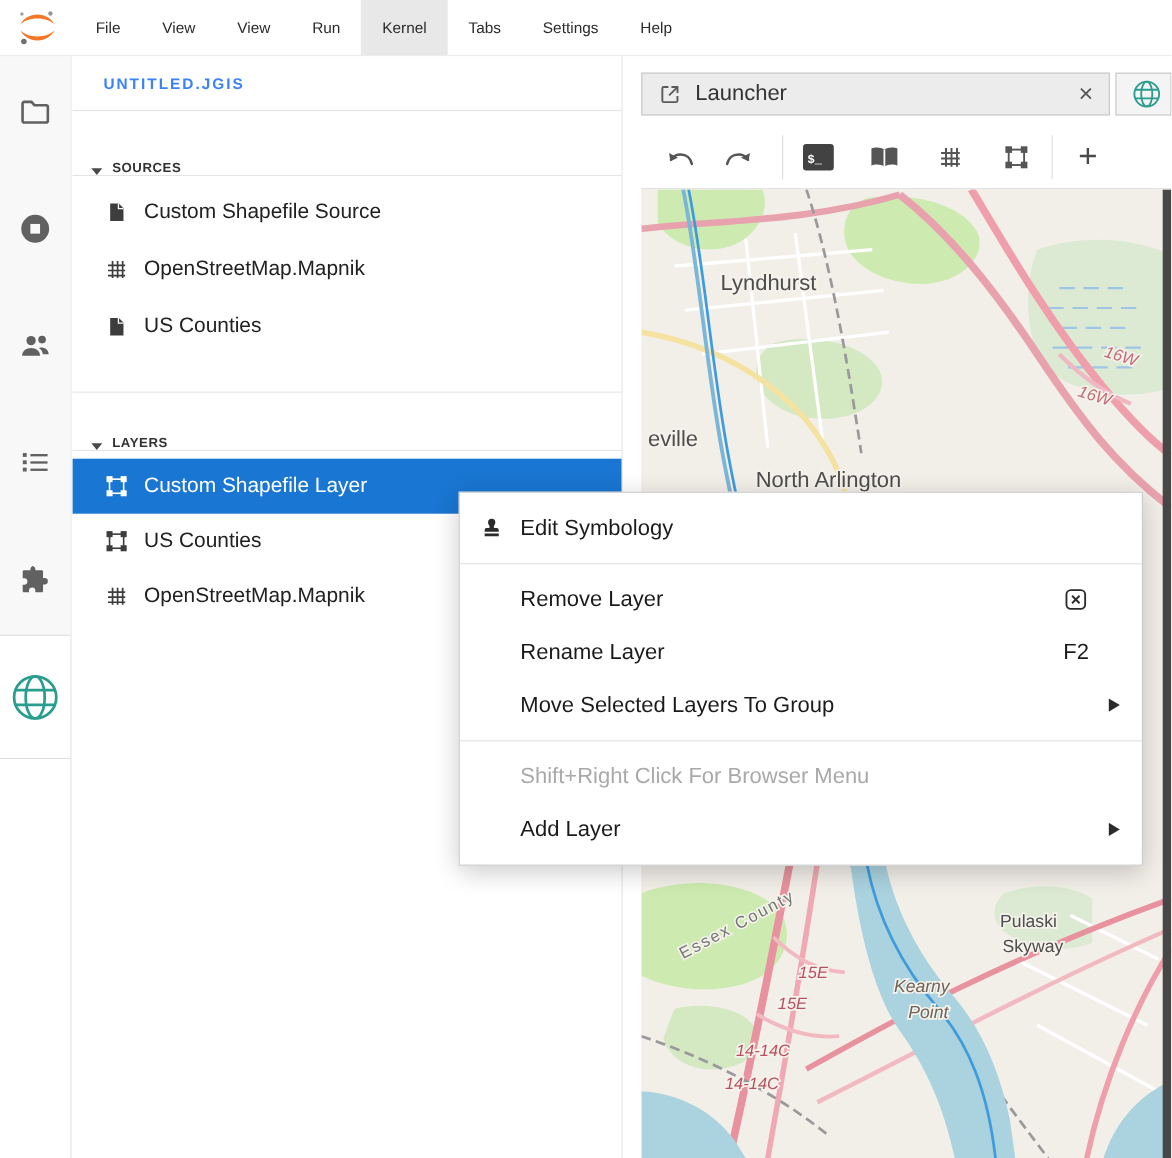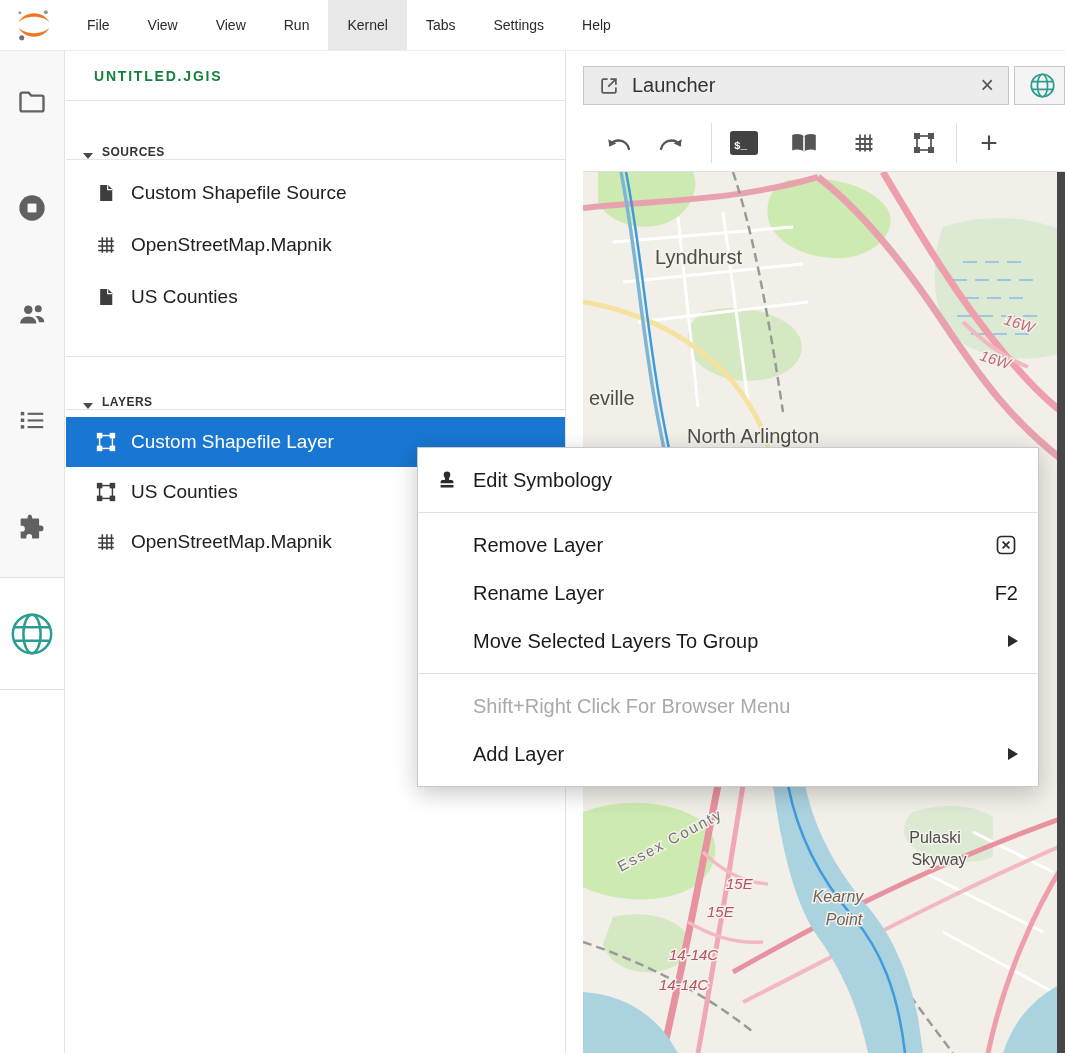--- a/index.html
+++ b/index.html
@@ -19,21 +19,21 @@
   .menu-item.active{background:#e8e8e8}
 
   
   .leftcol{position:absolute;left:0;top:51px;bottom:0;width:65px;background:#fff;border-right:1px solid #e4e4e4;z-index:5}
   .leftcol-top{height:527px;background:#f8f8f8;border-bottom:1px solid #e0e0e0;display:flex;flex-direction:column;align-items:center;padding-top:29px;gap:62px}
   .activity-btn{width:44px;height:44px;display:flex;align-items:center;justify-content:center;color:#616161;cursor:pointer}
   .leftcol-gis{height:112px;border-bottom:1px solid #e0e0e0;display:flex;align-items:center;justify-content:center;cursor:pointer}
 
   
   .sidebar{position:absolute;left:66px;top:51px;bottom:0;width:500px;background:#fff;border-right:1px solid #e4e4e4;z-index:5}
-  .panel-title{height:50px;display:flex;align-items:center;padding-left:28px;font-size:14px;font-weight:700;letter-spacing:1.8px;color:#15803d;border-bottom:1px solid #e4e4e4}
+  .panel-title{height:50px;display:flex;align-items:center;padding-left:28px;font-size:14px;font-weight:700;letter-spacing:1.8px;color:#3b82f6;border-bottom:1px solid #e4e4e4}
   .section-header{height:59px;display:flex;align-items:flex-end;padding-left:17px;font-size:12px;font-weight:700;letter-spacing:.5px;color:#333;border-bottom:1px solid #e4e4e4;cursor:pointer}
   .section-header.layers{border-top:1px solid #e4e4e4;margin-top:33px;height:54px}
   .caret{width:0;height:0;border-top:6px solid #4a4a4a;border-left:5px solid transparent;border-right:5px solid transparent;margin-right:9px}
   .side-list{padding-top:7px}
   .side-row{height:52px;display:flex;align-items:center;padding-left:28px;font-size:19px;color:#212121;cursor:pointer;white-space:nowrap}
   .layer-list .side-row{height:50px}
   .side-row .s-icon{width:24px;height:24px;margin-right:13px;display:flex;align-items:center;justify-content:center;color:#3d3d3d;flex:none}
   .side-row.selected{background:#1976d2;color:#fff}
   .side-row.selected .s-icon{color:#fff}
 
@@ -61,21 +61,21 @@
   .halo{paint-order:stroke;stroke:#f5f2ec;stroke-width:3px;font-family:"Liberation Sans",sans-serif}
 
   
   .ctx{position:absolute;left:417px;top:447px;width:622px;background:#fff;border:1px solid #c9c9c9;box-shadow:0 6px 22px rgba(0,0,0,.22);z-index:40;padding:8px 0}
   .ctx-item{height:48px;display:flex;align-items:center;padding:0 20px 0 16px;font-size:20px;color:#1b1b1b;cursor:pointer}
   .ctx-item.disabled{color:#a9a9a9;cursor:default}
   .ctx-icon{width:26px;height:26px;margin-right:13px;display:flex;align-items:center;justify-content:center;color:#2b2b2b;flex:none}
   .ctx-spacer{width:26px;margin-right:13px;flex:none}
   .ctx-label{flex:1;white-space:nowrap}
   .ctx-right{margin-left:auto;display:flex;align-items:center;color:#2b2b2b}
-  .ctx-right.inset{}
+  .ctx-right.inset{margin-right:28px}
   .ctx-f2{font-size:20px;color:#1b1b1b}
   .ctx-arrow{width:0;height:0;border-left:10px solid #2b2b2b;border-top:6px solid transparent;border-bottom:6px solid transparent}
   .ctx-sep{border-top:1px solid #e2e2e2;margin:8px 0}
 </style>
 </head>
 <body>
 
 <div class="menubar">
   <div class="logo">
     <svg viewBox="0 0 44 44" width="40" height="40">

